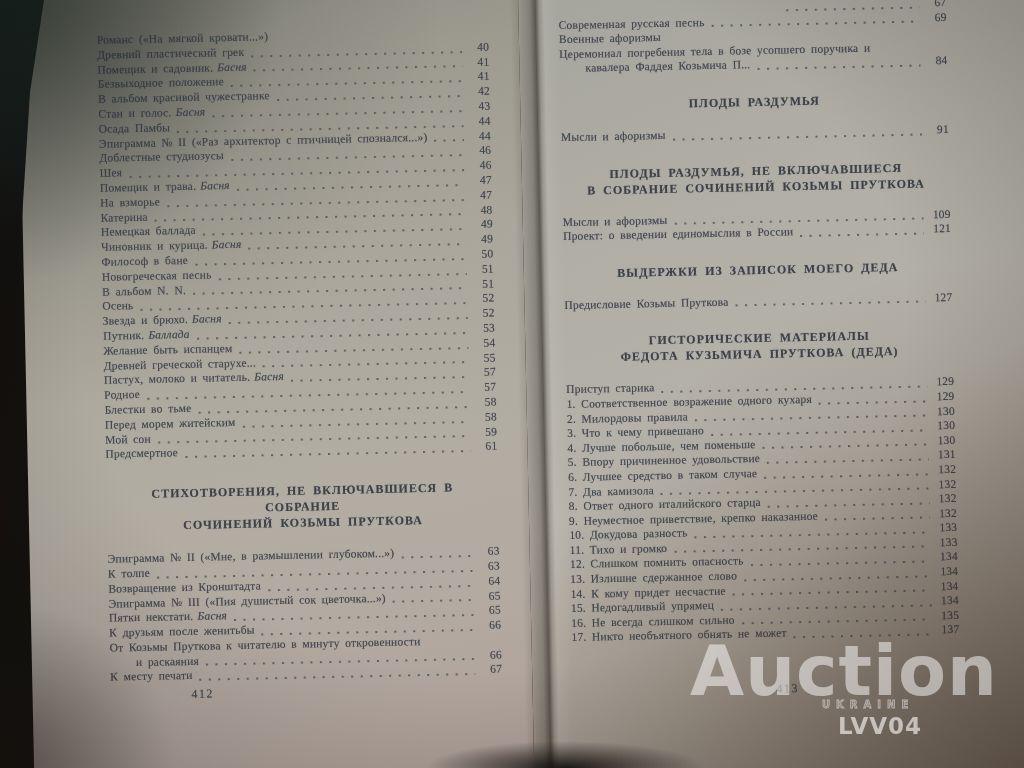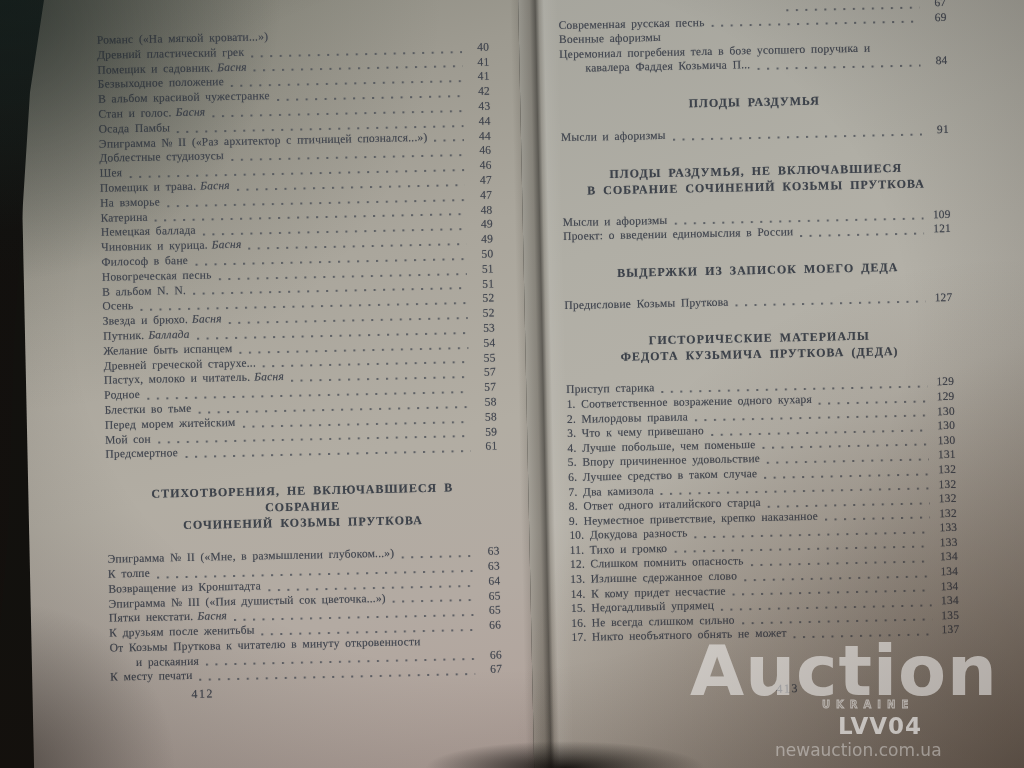--- a/index.html
+++ b/index.html
@@ -565,14 +565,13 @@
 <div class="left-edge"></div>
 <div class="bottom-shadow"></div>
 <div class="vignette"></div>
 
 <div class="watermark">
   <div class="wm-row">
       <span class="wm-auction">Auction</span>
   </div>
   <div class="wm-country">UKRAINE</div>
   <div class="wm-code">LVV04</div>
-  <div class="wm-site">newauction.com.ua</div>
 </div>
 
 </body></html>

